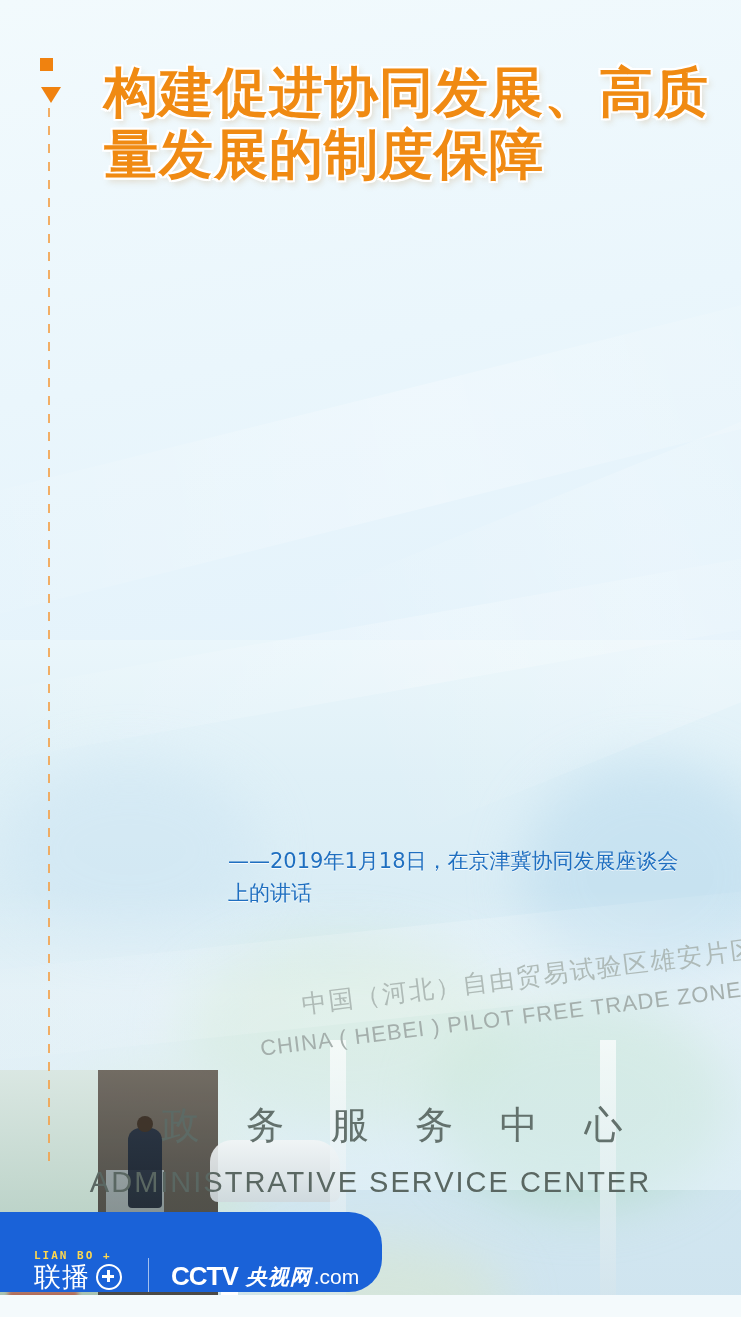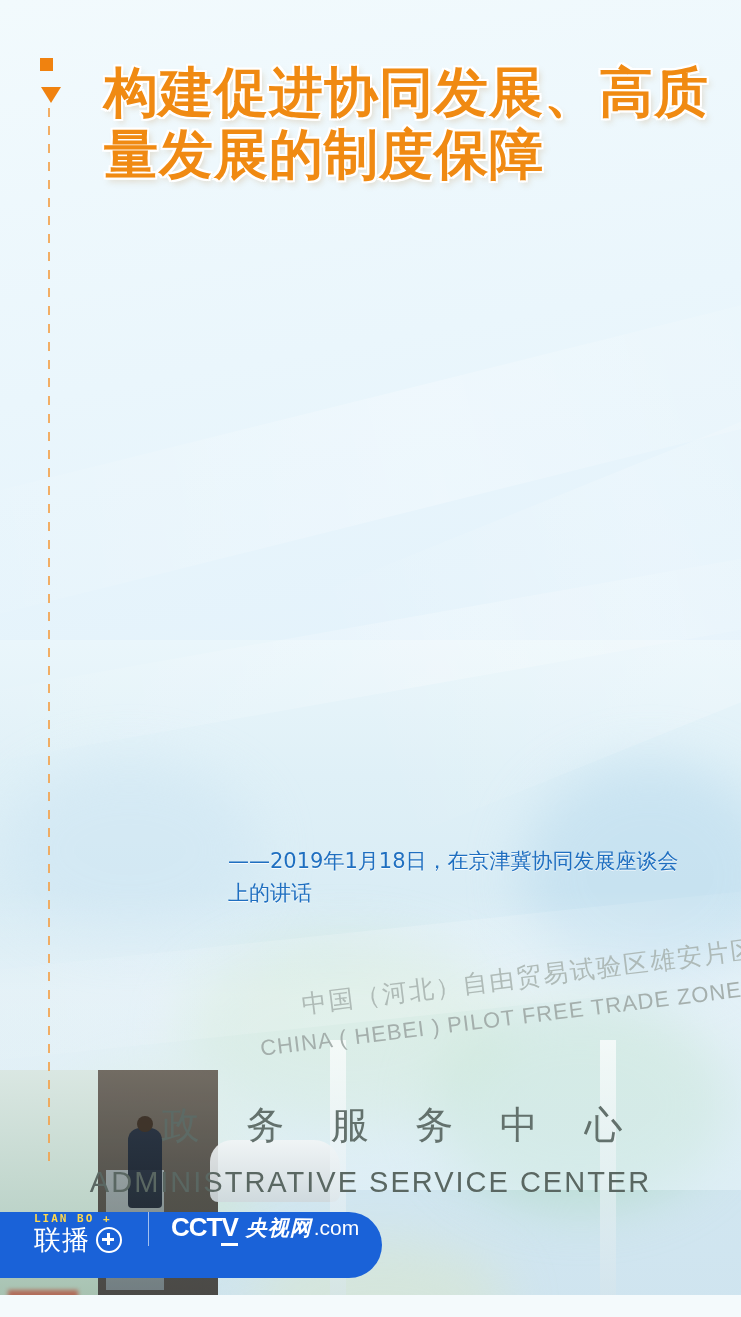--- a/index.html
+++ b/index.html
@@ -254,25 +254,25 @@
     font-family: "DejaVu Sans", "Liberation Sans", sans-serif;
     text-shadow: 0 1px 0 rgba(255,255,255,.8);
   }
 
   
   .logobar {
     position: absolute;
     left: 0;
     top: 1212px;
     width: 382px;
-    height: 66px;
+    height: 80px;
     background: #1a62d8;
     border-radius: 0 33px 33px 0;
     display: flex;
-    align-items: flex-start;
+    align-items: flex-end;
   }
   .brand1 {
     display: flex;
     flex-direction: column;
     justify-content: center;
     margin-left: 34px;
     color: #fff;
   }
   .brand1-top {
     font-size: 11px;

